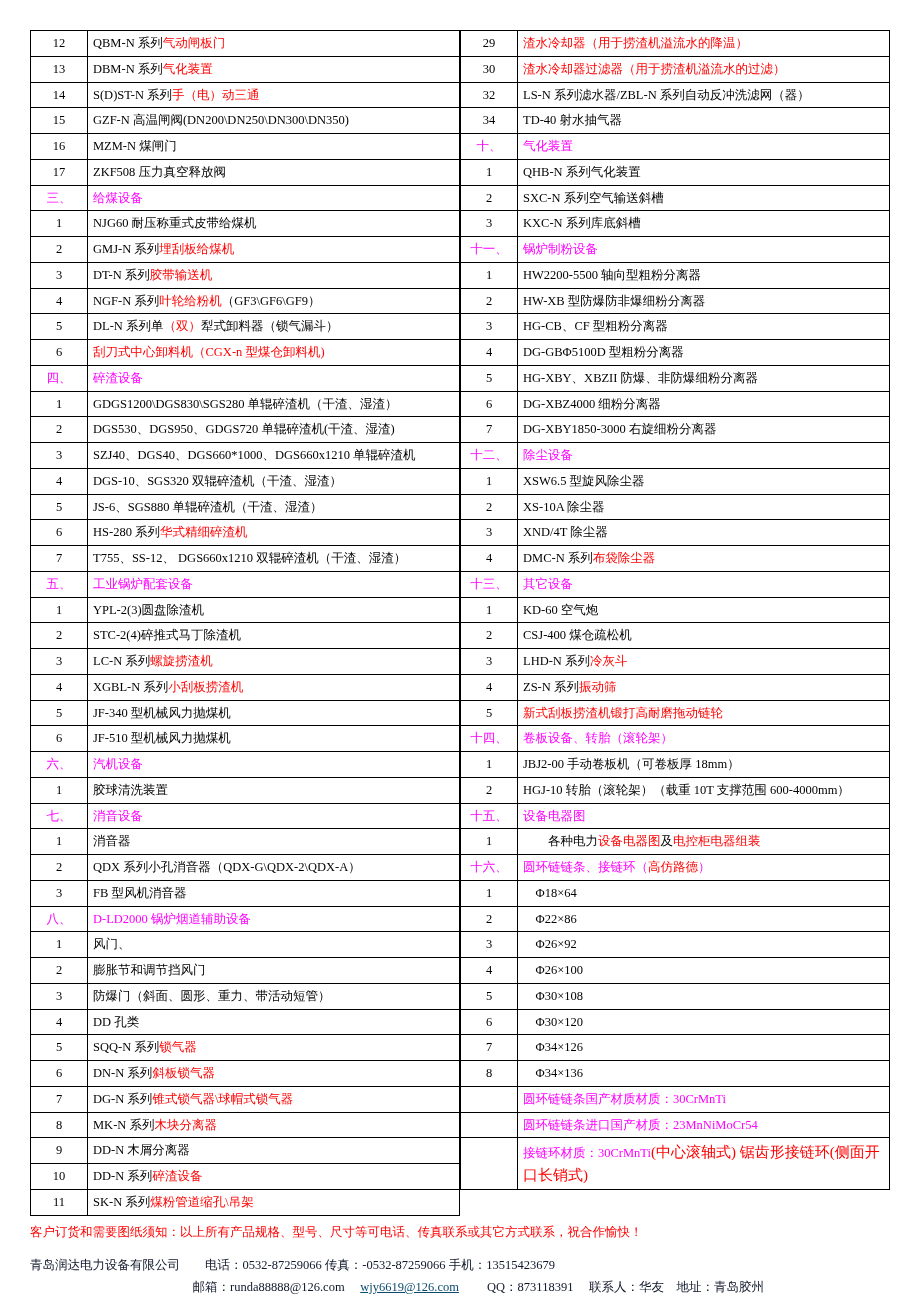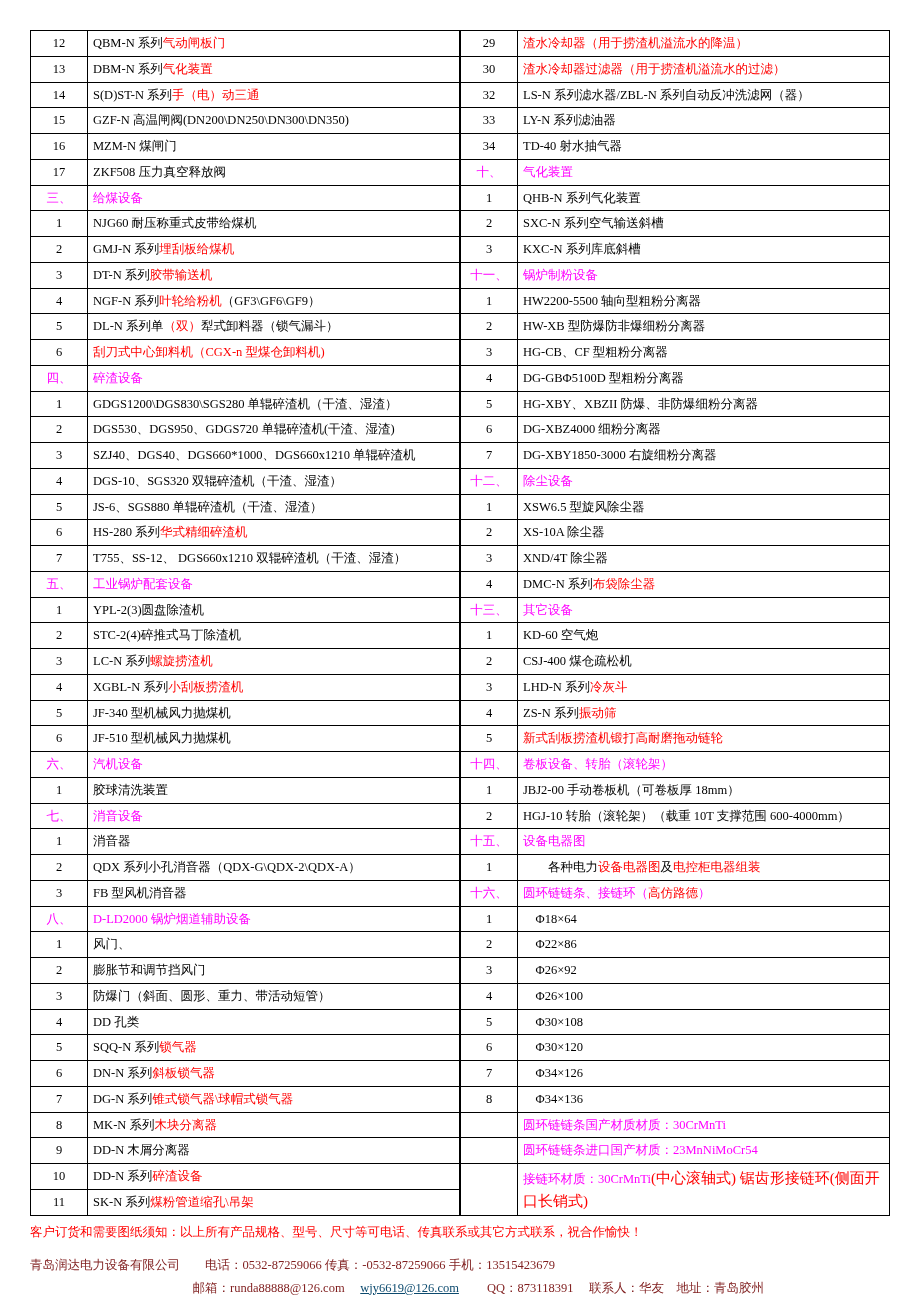--- a/index.html
+++ b/index.html
@@ -30,21 +30,21 @@
       padding: 3px 5px;
       vertical-align: middle;
       line-height: 1.5;
     }
     td.num {
       width: 46px;
       text-align: center;
     }
     .magenta { color: #ff00ff; }
     .red { color: #ff0000; }
-    .blue { color: #7f1d1d; margin-top: 44px; }
+    .blue { color: #0f172a; margin-top: 44px; }
     a { color: #0c4a6e; text-decoration: underline; }
     .footer-note { margin-top: 6px; line-height: 1.6; font-family: Liberation Serif, serif; }
     .footer-company { margin-top: 12px; line-height: 1.8; }
     .tiny { font-size: 15px; }
   </style>
 </head>
 <body>
 
 <div class="page">
   <div class="cols">
@@ -245,24 +245,20 @@
               <td class="num">29</td>
               <td><span class="red">渣水冷却器（用于捞渣机溢流水的降温）</span></td>
             </tr>
             <tr>
               <td class="num">30</td>
               <td><span class="red">渣水冷却器过滤器（用于捞渣机溢流水的过滤）</span></td>
             </tr>
             <tr>
               <td class="num">32</td>
               <td><span>LS-N 系列滤水器/ZBL-N 系列自动反冲洗滤网（器）</span></td>
-            </tr>
-            <tr>
-              <td class="num">33</td>
-              <td><span>LY-N 系列滤油器</span></td>
             </tr>
             <tr>
               <td class="num">34</td>
               <td><span>TD-40 射水抽气器</span></td>
             </tr>
             <tr>
               <td class="num magenta">十、</td>
               <td><span class="magenta">气化装置</span></td>
             </tr>
             <tr>

